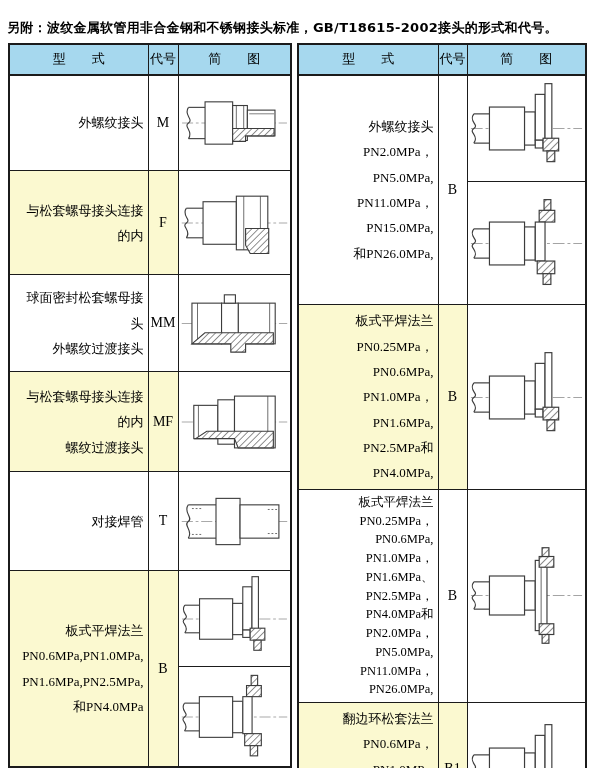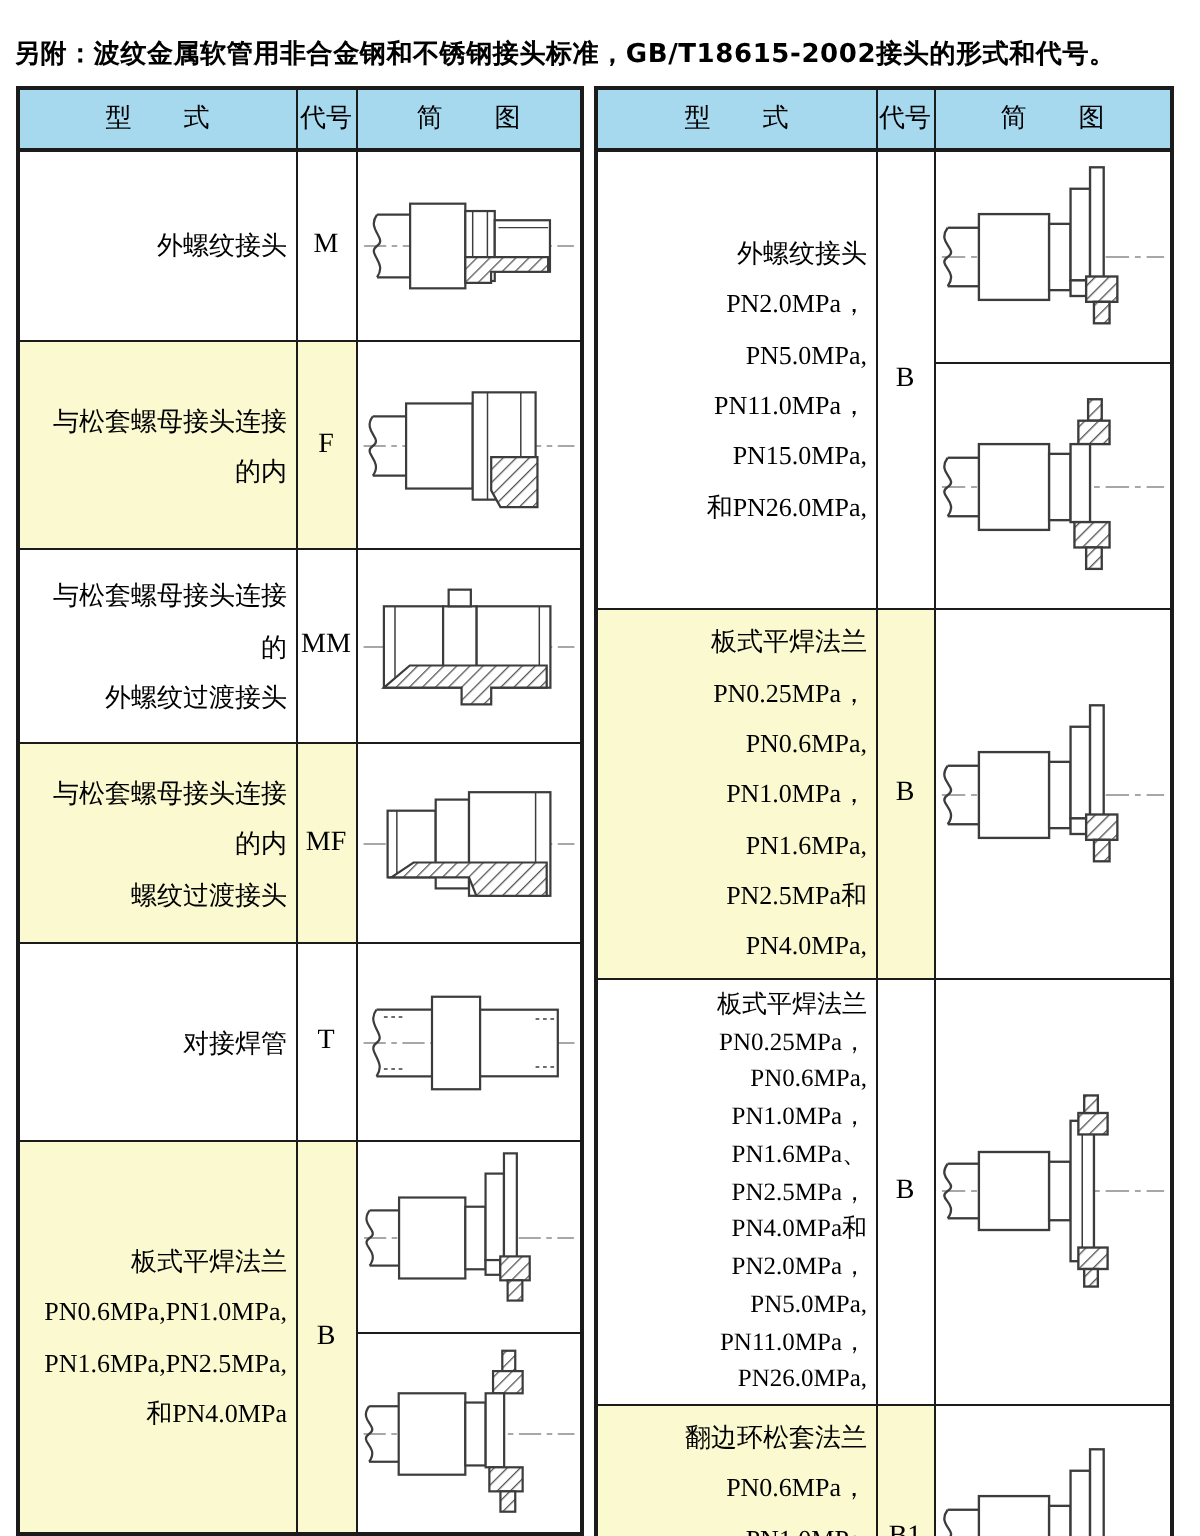--- a/index.html
+++ b/index.html
@@ -98,21 +98,21 @@
               <rect x="26" y="27" width="36" height="46" fill="#fff" stroke="#3c3c3c" stroke-width="1.2"></rect>
               <rect x="62" y="21" width="34" height="58" fill="#fff" stroke="#3c3c3c" stroke-width="1.2"></rect>
               <line x1="70" y1="21" x2="70" y2="79" stroke="#3c3c3c" stroke-width="0.8"></line>
               <line x1="88" y1="21" x2="88" y2="79" stroke="#3c3c3c" stroke-width="0.8"></line>
               <polygon points="72,56 97,56 97,83 77,83 72,74" fill="url(#hatch)" stroke="#3c3c3c" stroke-width="1.2"></polygon>
             </svg>
           </td>
     </tr>
     <tr style="height:97px">
       <td class="type-cell">
-            <span class="type-text">与松套螺母接头连接的
+            <span class="type-text">球面密封松套螺母接头
 外螺纹过渡接头</span>
           </td>
       <td class="code-cell">MM</td>
       <td class="diag-cell">
             <svg width="111" height="93" viewBox="0 0 120 100">
               <line x1="3" y1="50" x2="117" y2="50" stroke="#8a8a8a" stroke-width="0.8" stroke-dasharray="12,3,3,3"></line>
               <rect x="14" y="28" width="32" height="44" fill="#fff" stroke="#3c3c3c" stroke-width="1.2"></rect>
               <line x1="20" y1="28" x2="20" y2="72" stroke="#3c3c3c" stroke-width="0.8"></line>
               <rect x="64" y="28" width="40" height="44" fill="#fff" stroke="#3c3c3c" stroke-width="1.2"></rect>
               <line x1="98" y1="28" x2="98" y2="72" stroke="#3c3c3c" stroke-width="0.8"></line>

